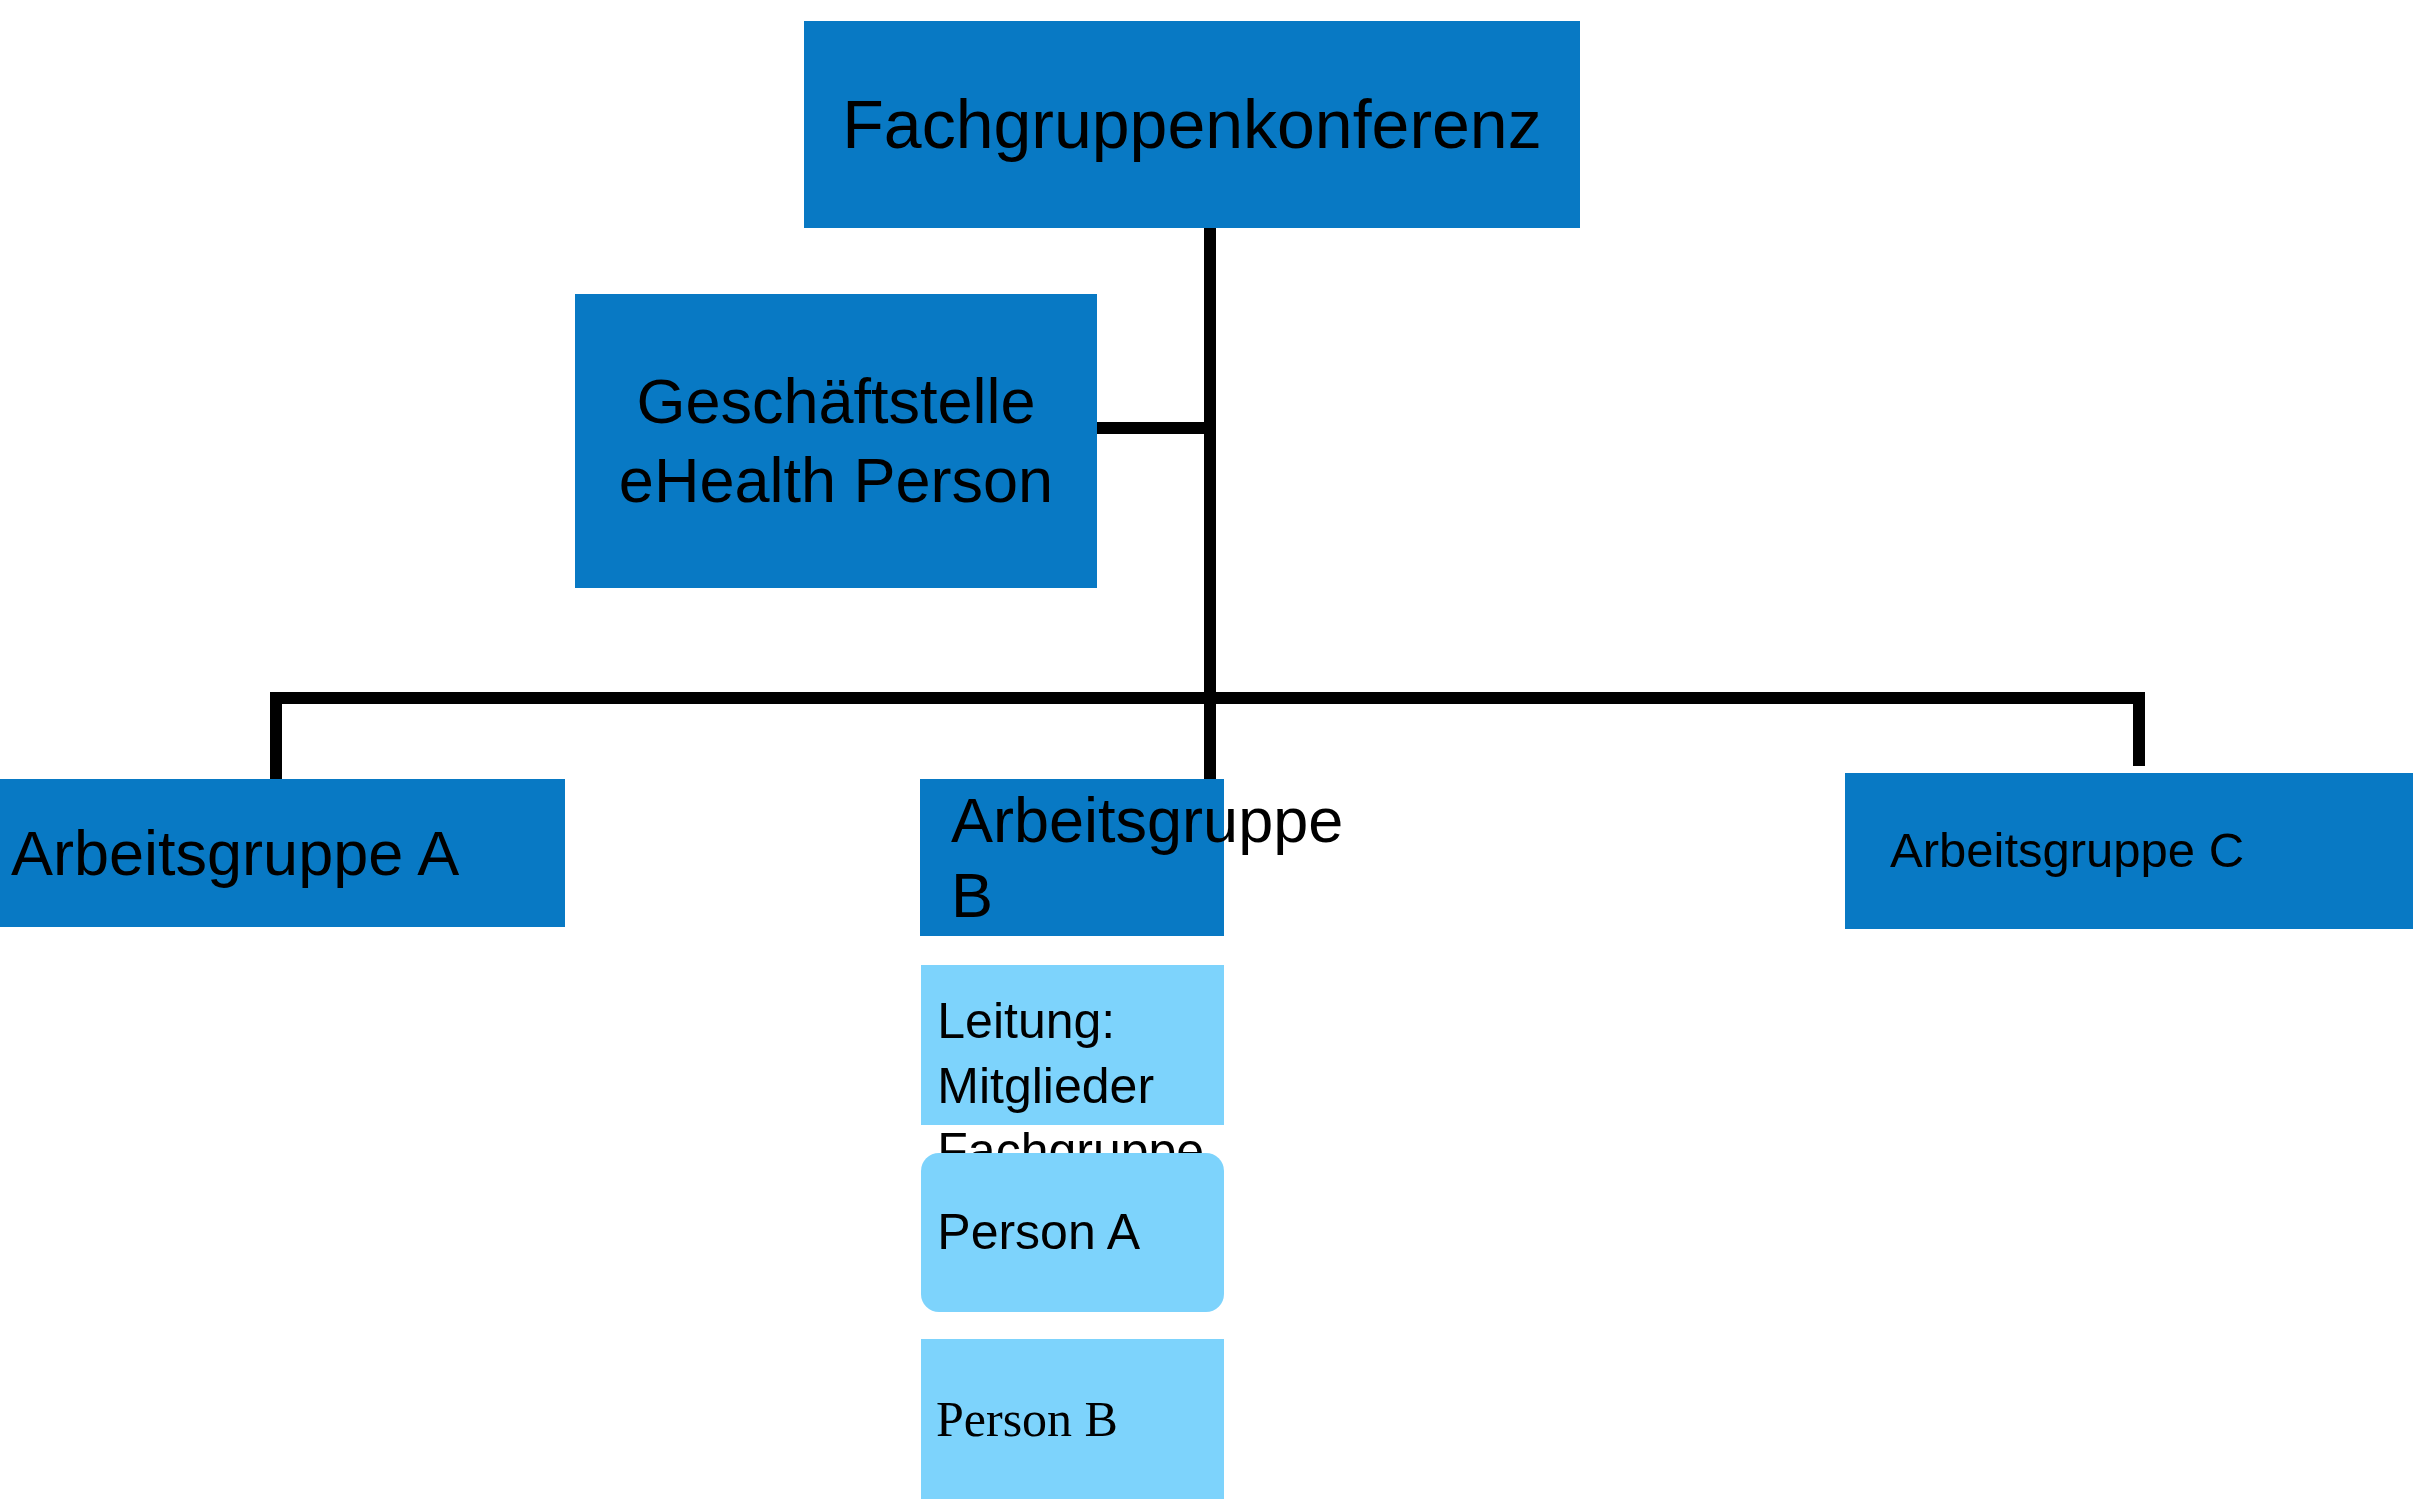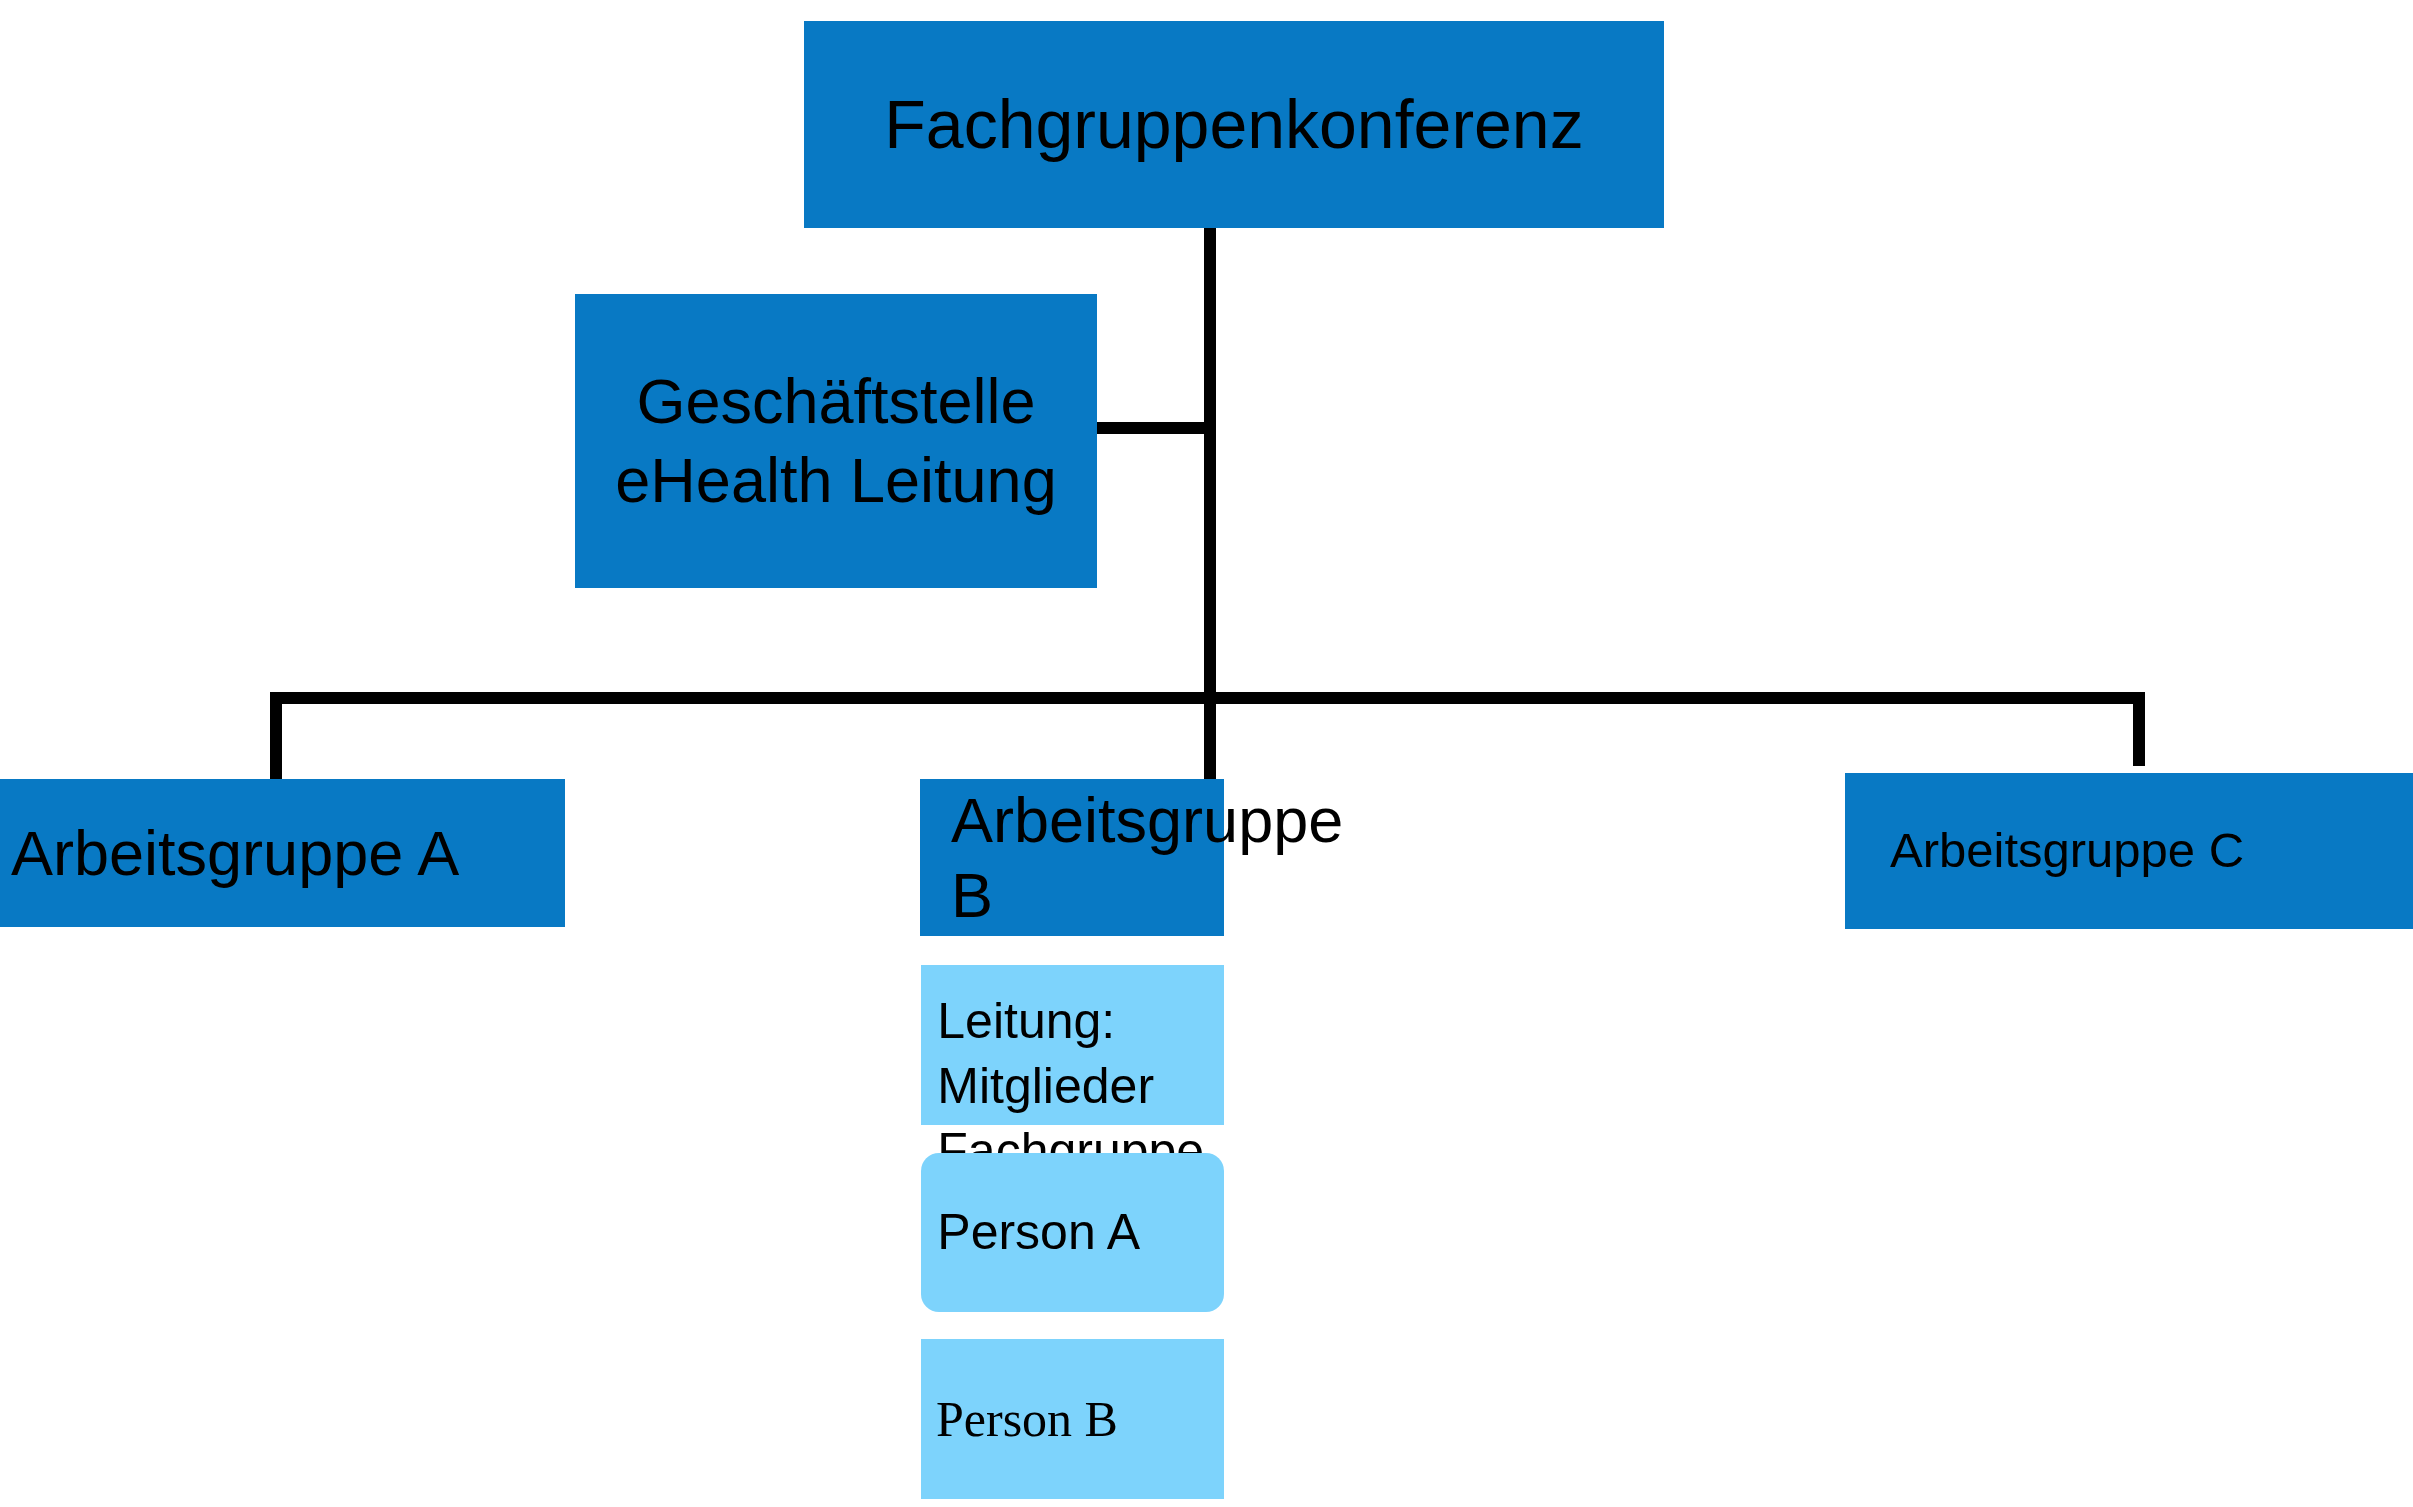--- a/index.html
+++ b/index.html
@@ -29,21 +29,21 @@
   .node.secondary { background: #7dd3fc; }
 
   .node-label {
     display: block;
     white-space: pre-line;
   }
 
   
   #node-root {
     left: 804px;  top: 21px;
-    width: 860px; height: 207px;
+    width: 776px; height: 207px;
     justify-content: center;
     text-align: center;
   }
   #node-root .node-label { font-size: 68px; }
 
   
   #node-office {
     left: 575px;  top: 294px;
     width: 522px; height: 294px;
     justify-content: center;
@@ -144,21 +144,21 @@
   <div class="connector" id="link-bus"></div>
   <div class="connector" id="link-drop-a"></div>
   <div class="connector" id="link-drop-c"></div>
 
   <div class="node primary" id="node-root">
     <span class="node-label">Fachgruppenkonferenz</span>
   </div>
 
   <div class="node primary" id="node-office">
     <span class="node-label">Geschäftstelle
-eHealth Leitung</span>
+eHealth Person</span>
   </div>
 
   <div class="node primary" id="node-group-a">
     <span class="node-label">Arbeitsgruppe A</span>
   </div>
 
   <div class="node primary" id="node-group-b">
     <span class="node-label">Arbeitsgruppe B</span>
   </div>
 

